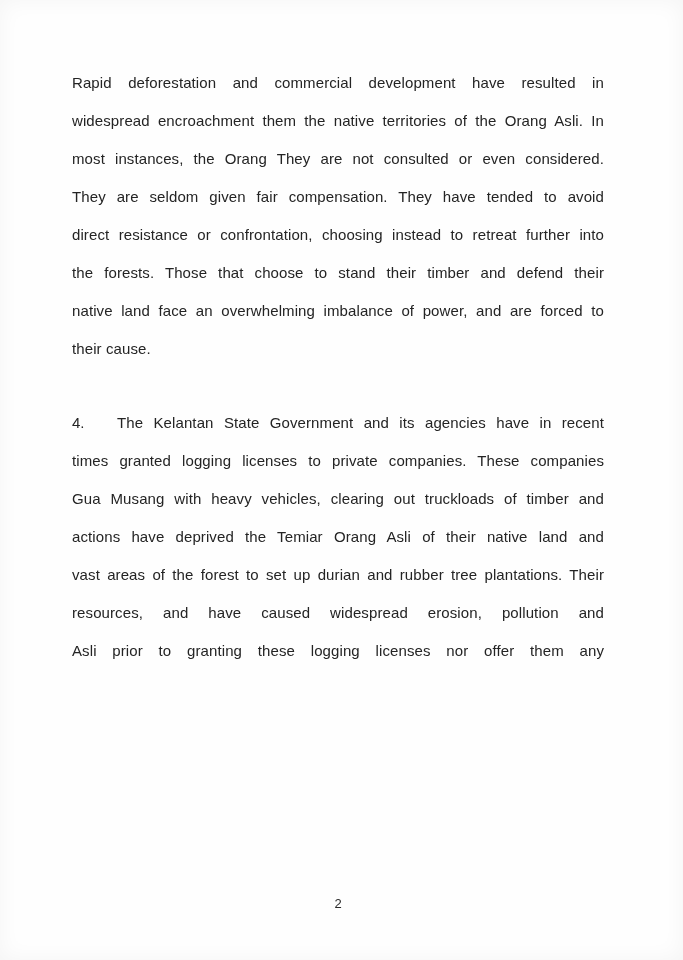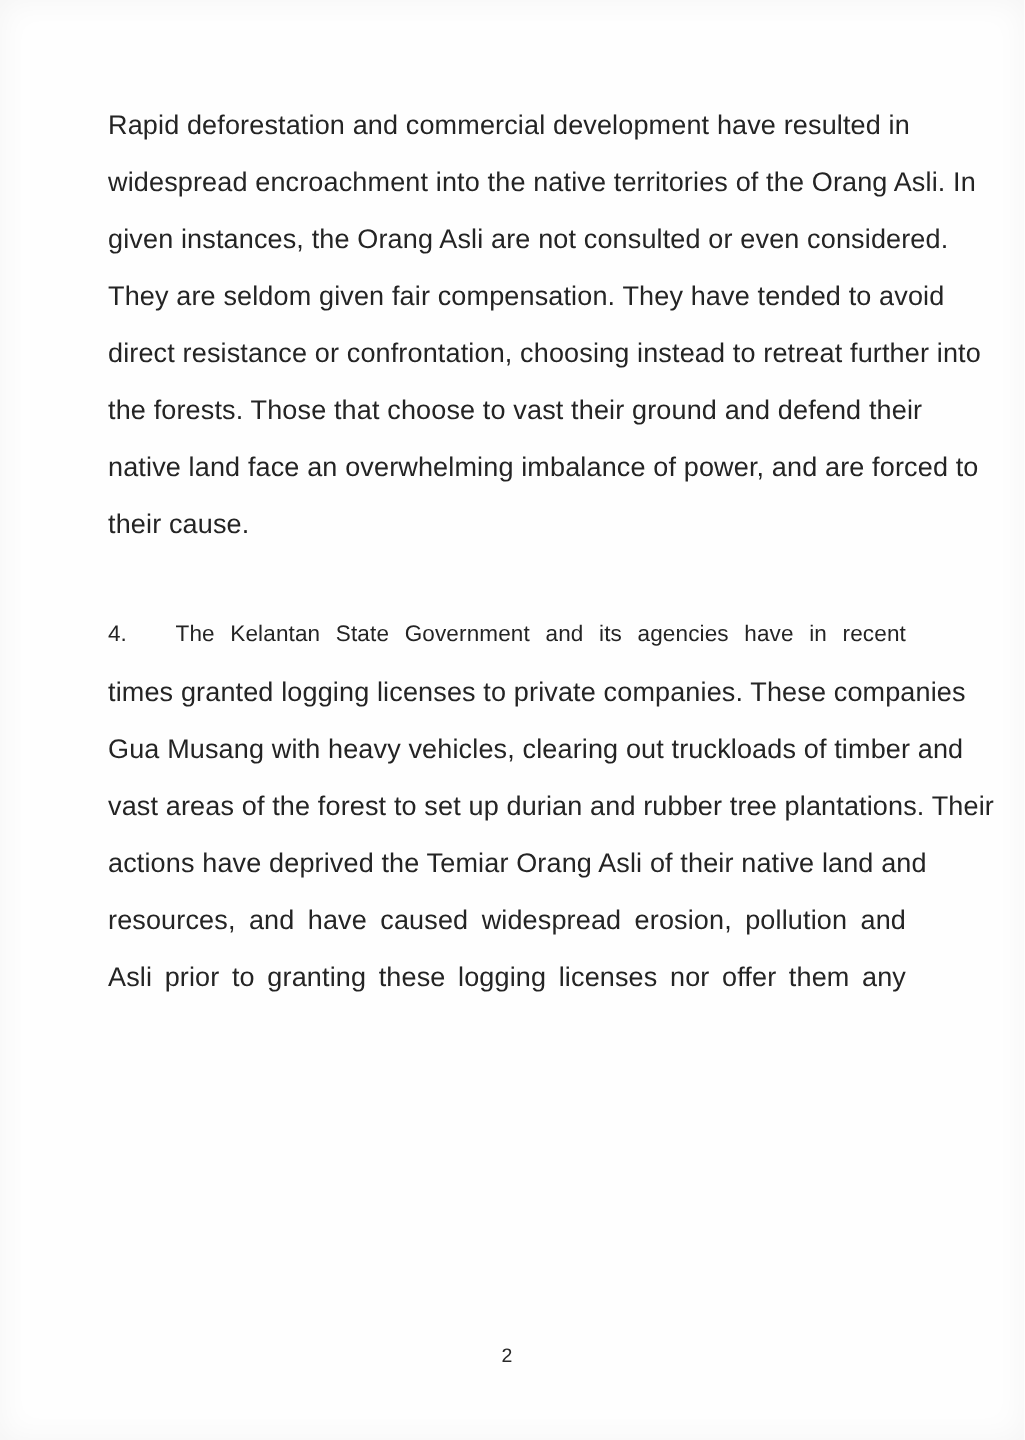--- a/index.html
+++ b/index.html
@@ -19,21 +19,21 @@
   }
   .text-col {
     position: absolute;
     left: 72px;
     right: 79px;
     top: 64px;
   }
   .line {
     height: 38px;
     line-height: 38px;
-    font-size: 18px;
+    font-size: 15px;
     letter-spacing: 0.1px;
     text-align: justify;
     text-align-last: justify;
     white-space: nowrap; 
   }
   .line.last {
     text-align: right;
     text-align-last: left;
   }
   .para-2 {
@@ -69,38 +69,38 @@
   }
 </style>
 </head>
 <body>
 
 <div class="page">
   <div class="text-col">
 
     <div class="para-1">
       <div class="line">Rapid deforestation and commercial development have resulted in</div>
-      <div class="line">widespread encroachment into the native territories of the Orang Asli. In</div>
-      <div class="line">given instances, the Orang Asli are not consulted or even considered.</div>
+      <div class="line">widespread encroachment them the native territories of the Orang Asli. In</div>
+      <div class="line">most instances, the Orang They are not consulted or even considered.</div>
       <div class="line">They are seldom given fair compensation. They have tended to avoid</div>
       <div class="line">direct resistance or confrontation, choosing instead to retreat further into</div>
-      <div class="line">the forests. Those that choose to vast their ground and defend their</div>
+      <div class="line">the forests. Those that choose to stand their timber and defend their</div>
       <div class="line">native land face an overwhelming imbalance of power, and are forced to</div>
       <div class="line last">their cause.</div>
     </div>
 
     <div class="para-2">
       <div class="numbered-line">
         <span class="para-num">4.</span>
         <span class="num-line-text">The Kelantan State Government and its agencies have in recent</span>
       </div>
       <div class="line">times granted logging licenses to private companies. These companies</div>
       <div class="line">Gua Musang with heavy vehicles, clearing out truckloads of timber and</div>
+      <div class="line">actions have deprived the Temiar Orang Asli of their native land and</div>
       <div class="line">vast areas of the forest to set up durian and rubber tree plantations. Their</div>
-      <div class="line">actions have deprived the Temiar Orang Asli of their native land and</div>
       <div class="line">resources, and have caused widespread erosion, pollution and</div>
       <div class="line">Asli prior to granting these logging licenses nor offer them any</div>
     </div>
 
   </div>
 
   <div class="page-number">2</div>
 </div>
 
 </body></html>

